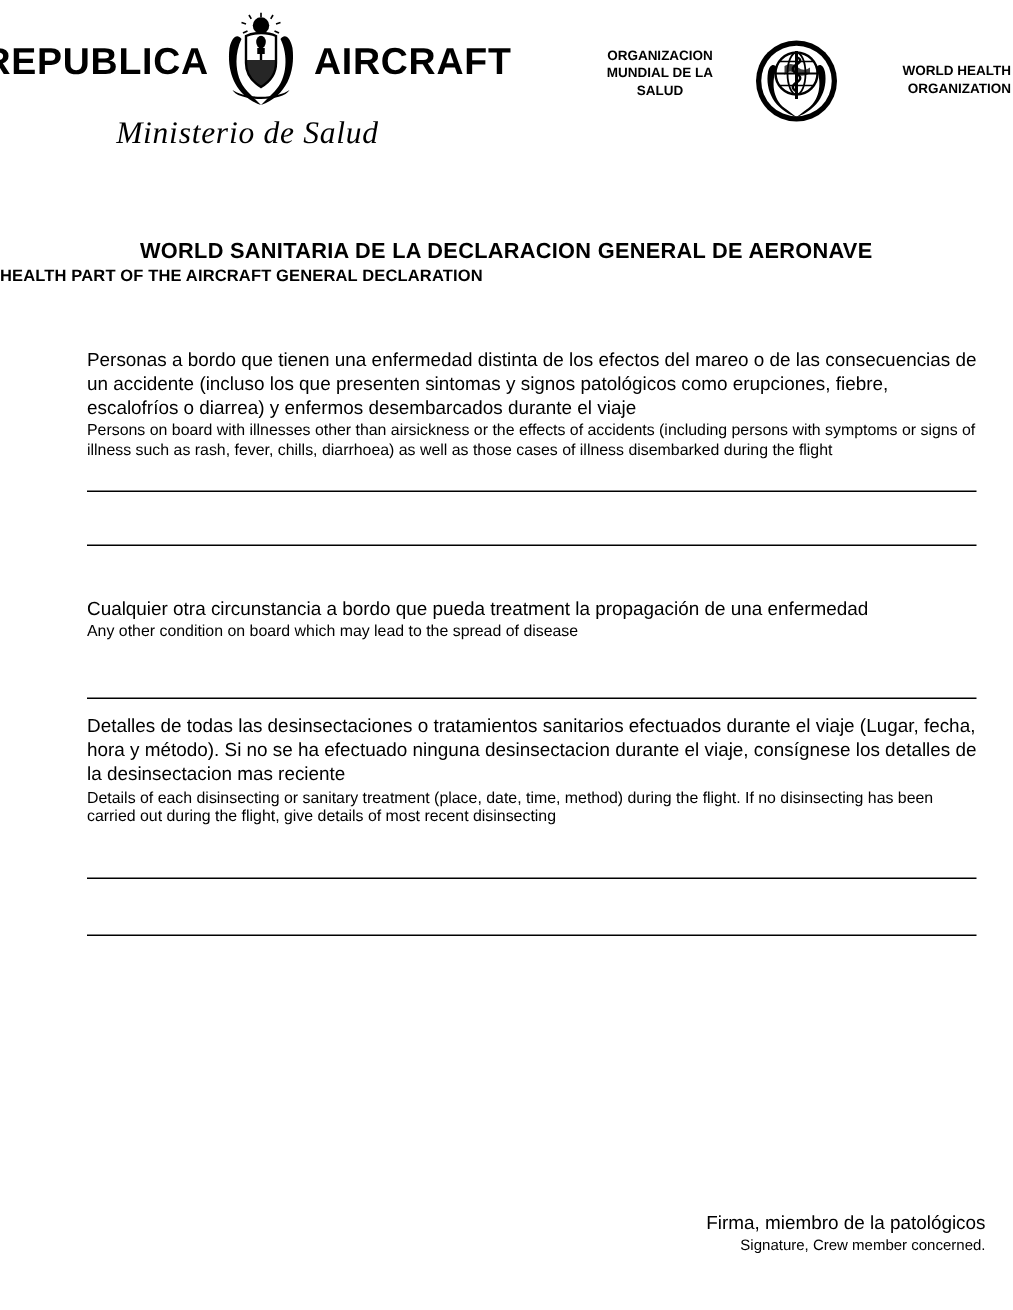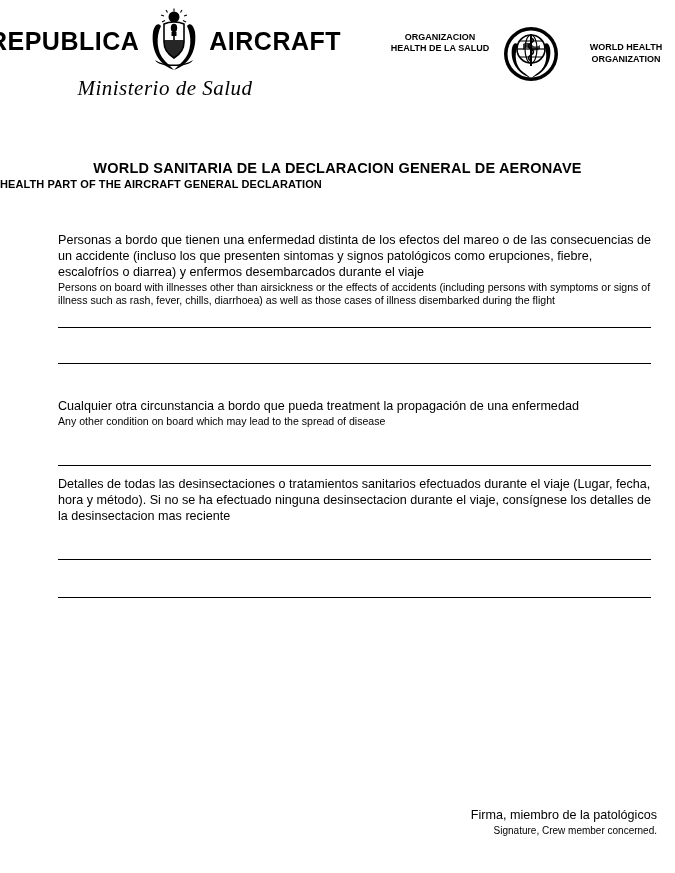--- a/index.html
+++ b/index.html
@@ -83,21 +83,21 @@
   }
 
   .who-block {
     position: absolute;
     left: 578px;
     top: 42px;
     width: 96px;
     font-size: 9px;
     font-weight: bold;
     line-height: 1.3;
-    text-align: center;
+    text-align: right;
   }
 
   
   .doc-title {
     text-align: center;
     font-weight: bold;
     font-size: 14.5px;
     margin-top: 35px;
     letter-spacing: 0.2px;
   }
@@ -191,21 +191,21 @@
 
             <path d="M12 52 C20 58 42 58 50 52 C46 60 16 60 12 52 Z" fill="#000"></path>
           </svg>
         </span>
 
         <span class="arg-word">AIRCRAFT</span>
       </div>
       <div class="ministerio">Ministerio de Salud</div>
     </div>
 
-    <div class="oms-block">ORGANIZACION HEALTH DE LA SALUD</div>
+    <div class="oms-block">ORGANIZACION MUNDIAL DE LA SALUD</div>
 
     <div class="who-logo">
       <svg viewBox="0 0 56 56" width="56" height="56" xmlns="http://www.w3.org/2000/svg">
         <circle cx="28" cy="28" r="27" fill="#000"></circle>
         <circle cx="28" cy="28" r="23.5" fill="#fff"></circle>
 
         <path d="M28 52 C13 47 7 34 9 22 C10 17 13 16 15 19 C11 28 12 40 20 46 C23 48 25 50 28 52 Z" fill="#000"></path>
         <path d="M28 52 C43 47 49 34 47 22 C46 17 43 16 41 19 C45 28 44 40 36 46 C33 48 31 50 28 52 Z" fill="#000"></path>
 
         <circle cx="28" cy="23" r="14" fill="none" stroke="#000" stroke-width="1.6"></circle>
@@ -237,20 +237,21 @@
     <hr class="rule" style="margin-top:35px;">
 
     <div class="sec" style="margin-top:34px;">
       <p class="sec-es">Cualquier otra circunstancia a bordo que pueda treatment la propagación de una enfermedad</p>
       <p class="sec-en">Any other condition on board which may lead to the spread of disease</p>
     </div>
     <hr class="rule" style="margin-top:37px;">
 
     <div class="sec" style="margin-top:10px;">
       <p class="sec-es">Detalles de todas las desinsectaciones o tratamientos sanitarios efectuados durante el viaje (Lugar, fecha, hora y método). Si no se ha efectuado ninguna desinsectacion durante el viaje, consígnese los detalles de la desinsectacion mas reciente</p>
+      <p class="sec-en">Details of each disinsecting or sanitary treatment (place, date, time, method) during the flight. If no disinsecting has been carried out during the flight, give details of most recent disinsecting</p>
     </div>
     <hr class="rule" style="margin-top:34px;">
     <hr class="rule" style="margin-top:37px;">
   </div>
 
   <div class="sig-block">
     <div class="sig-es">Firma, miembro de la patológicos</div>
     <div class="sig-en">Signature, Crew member concerned.</div>
   </div>
 

